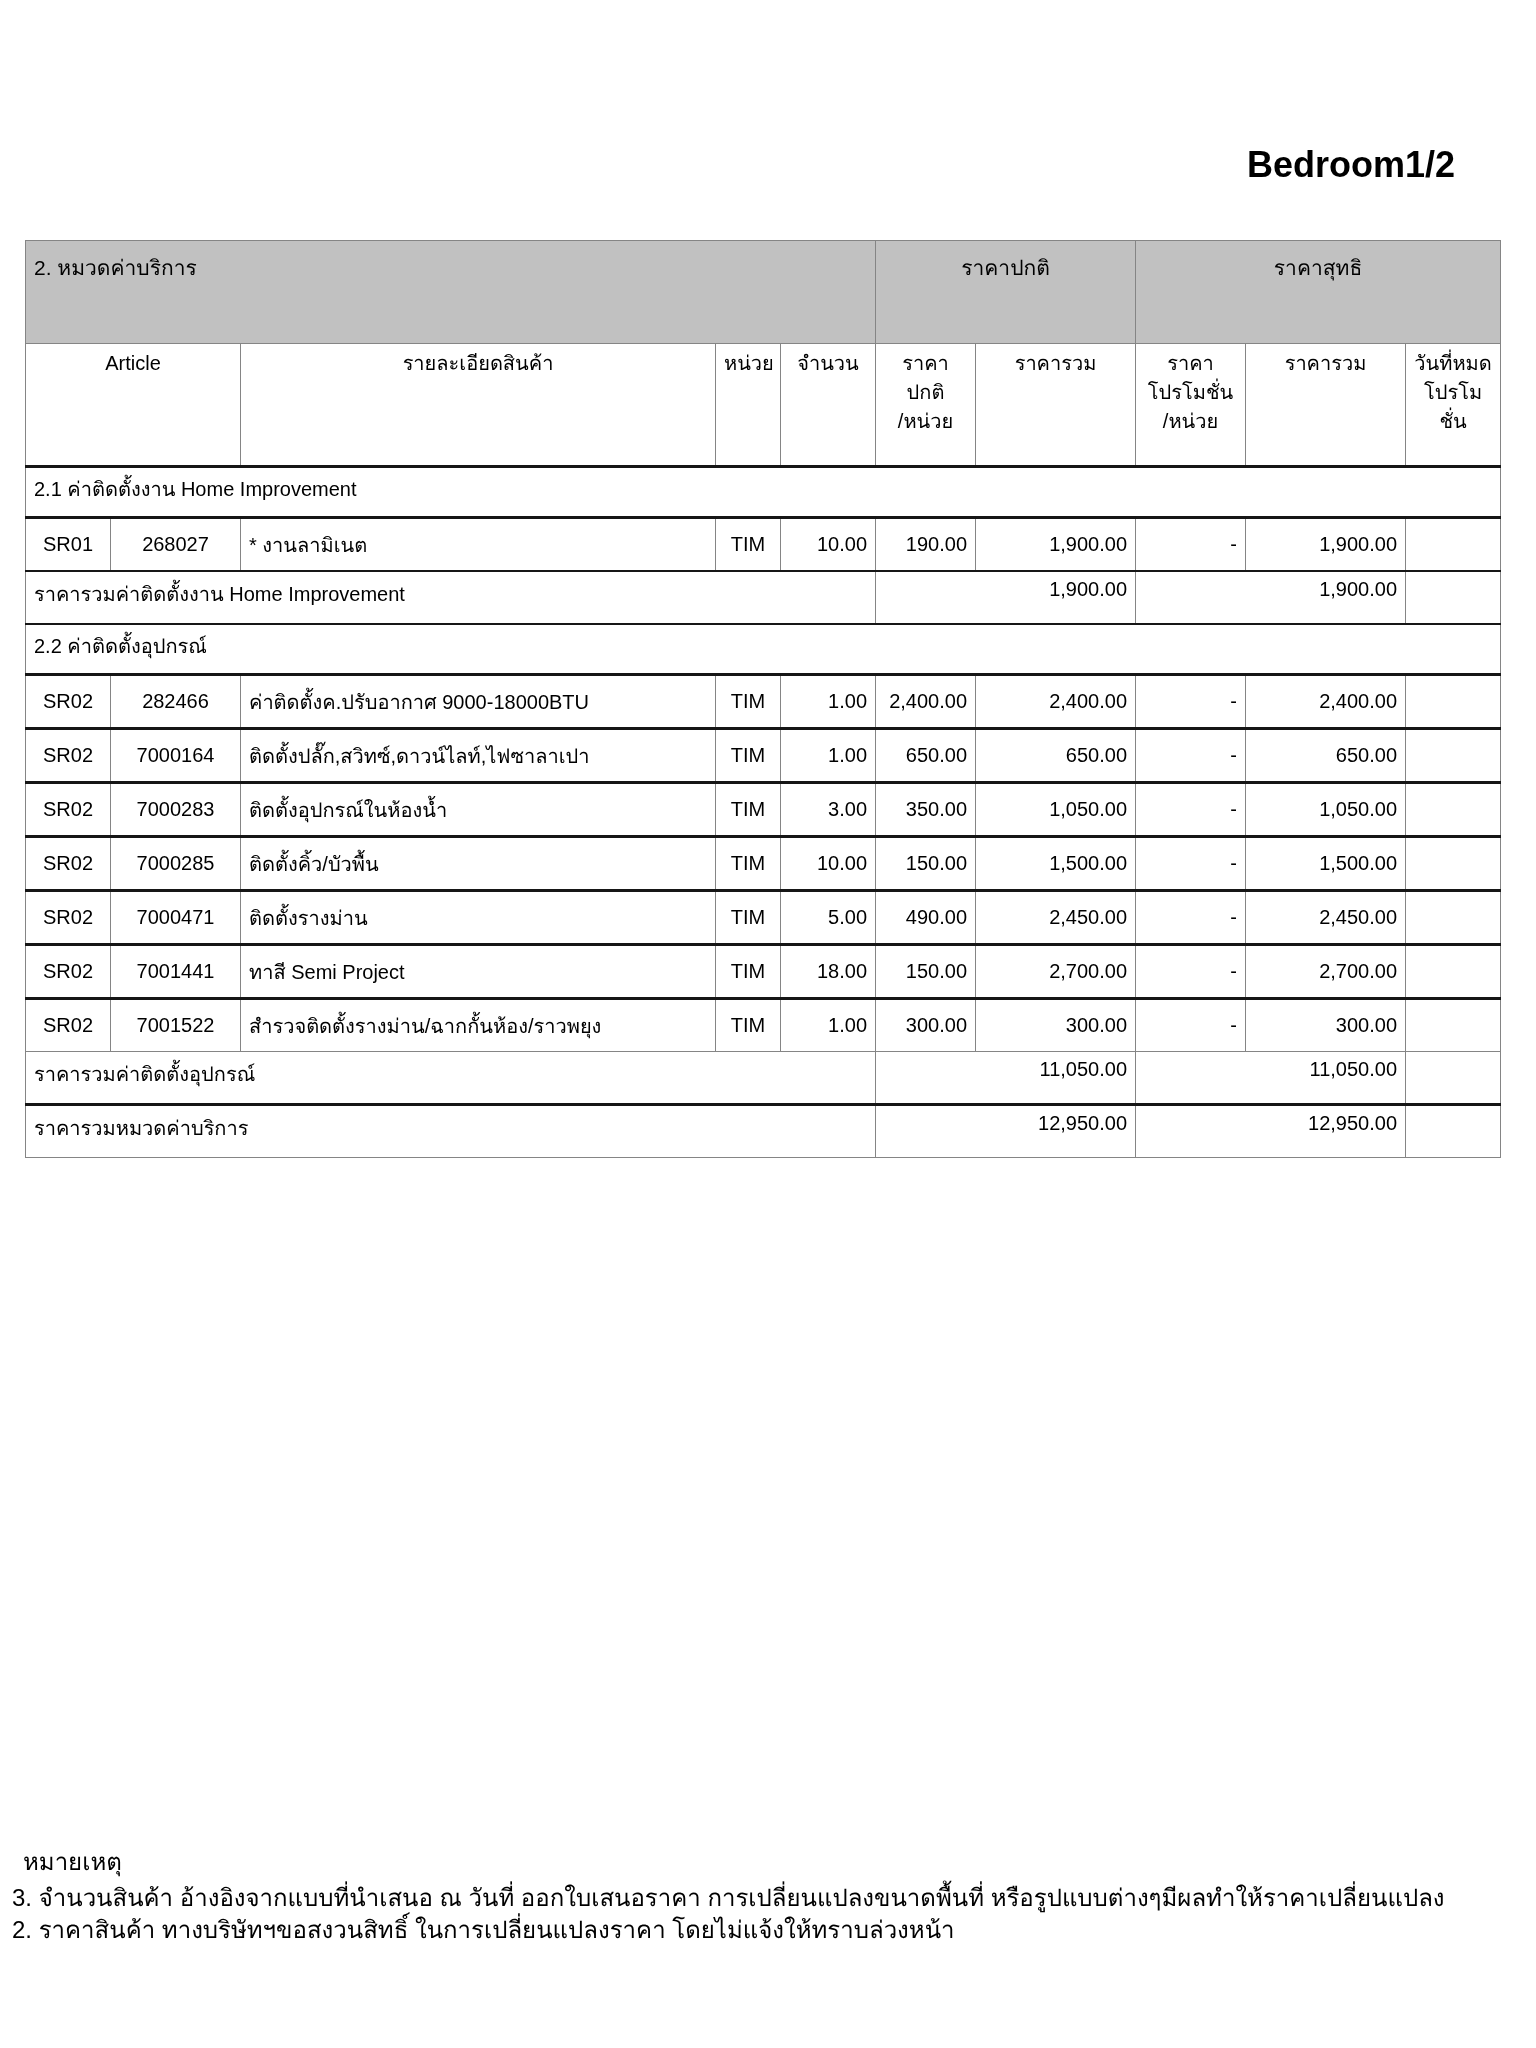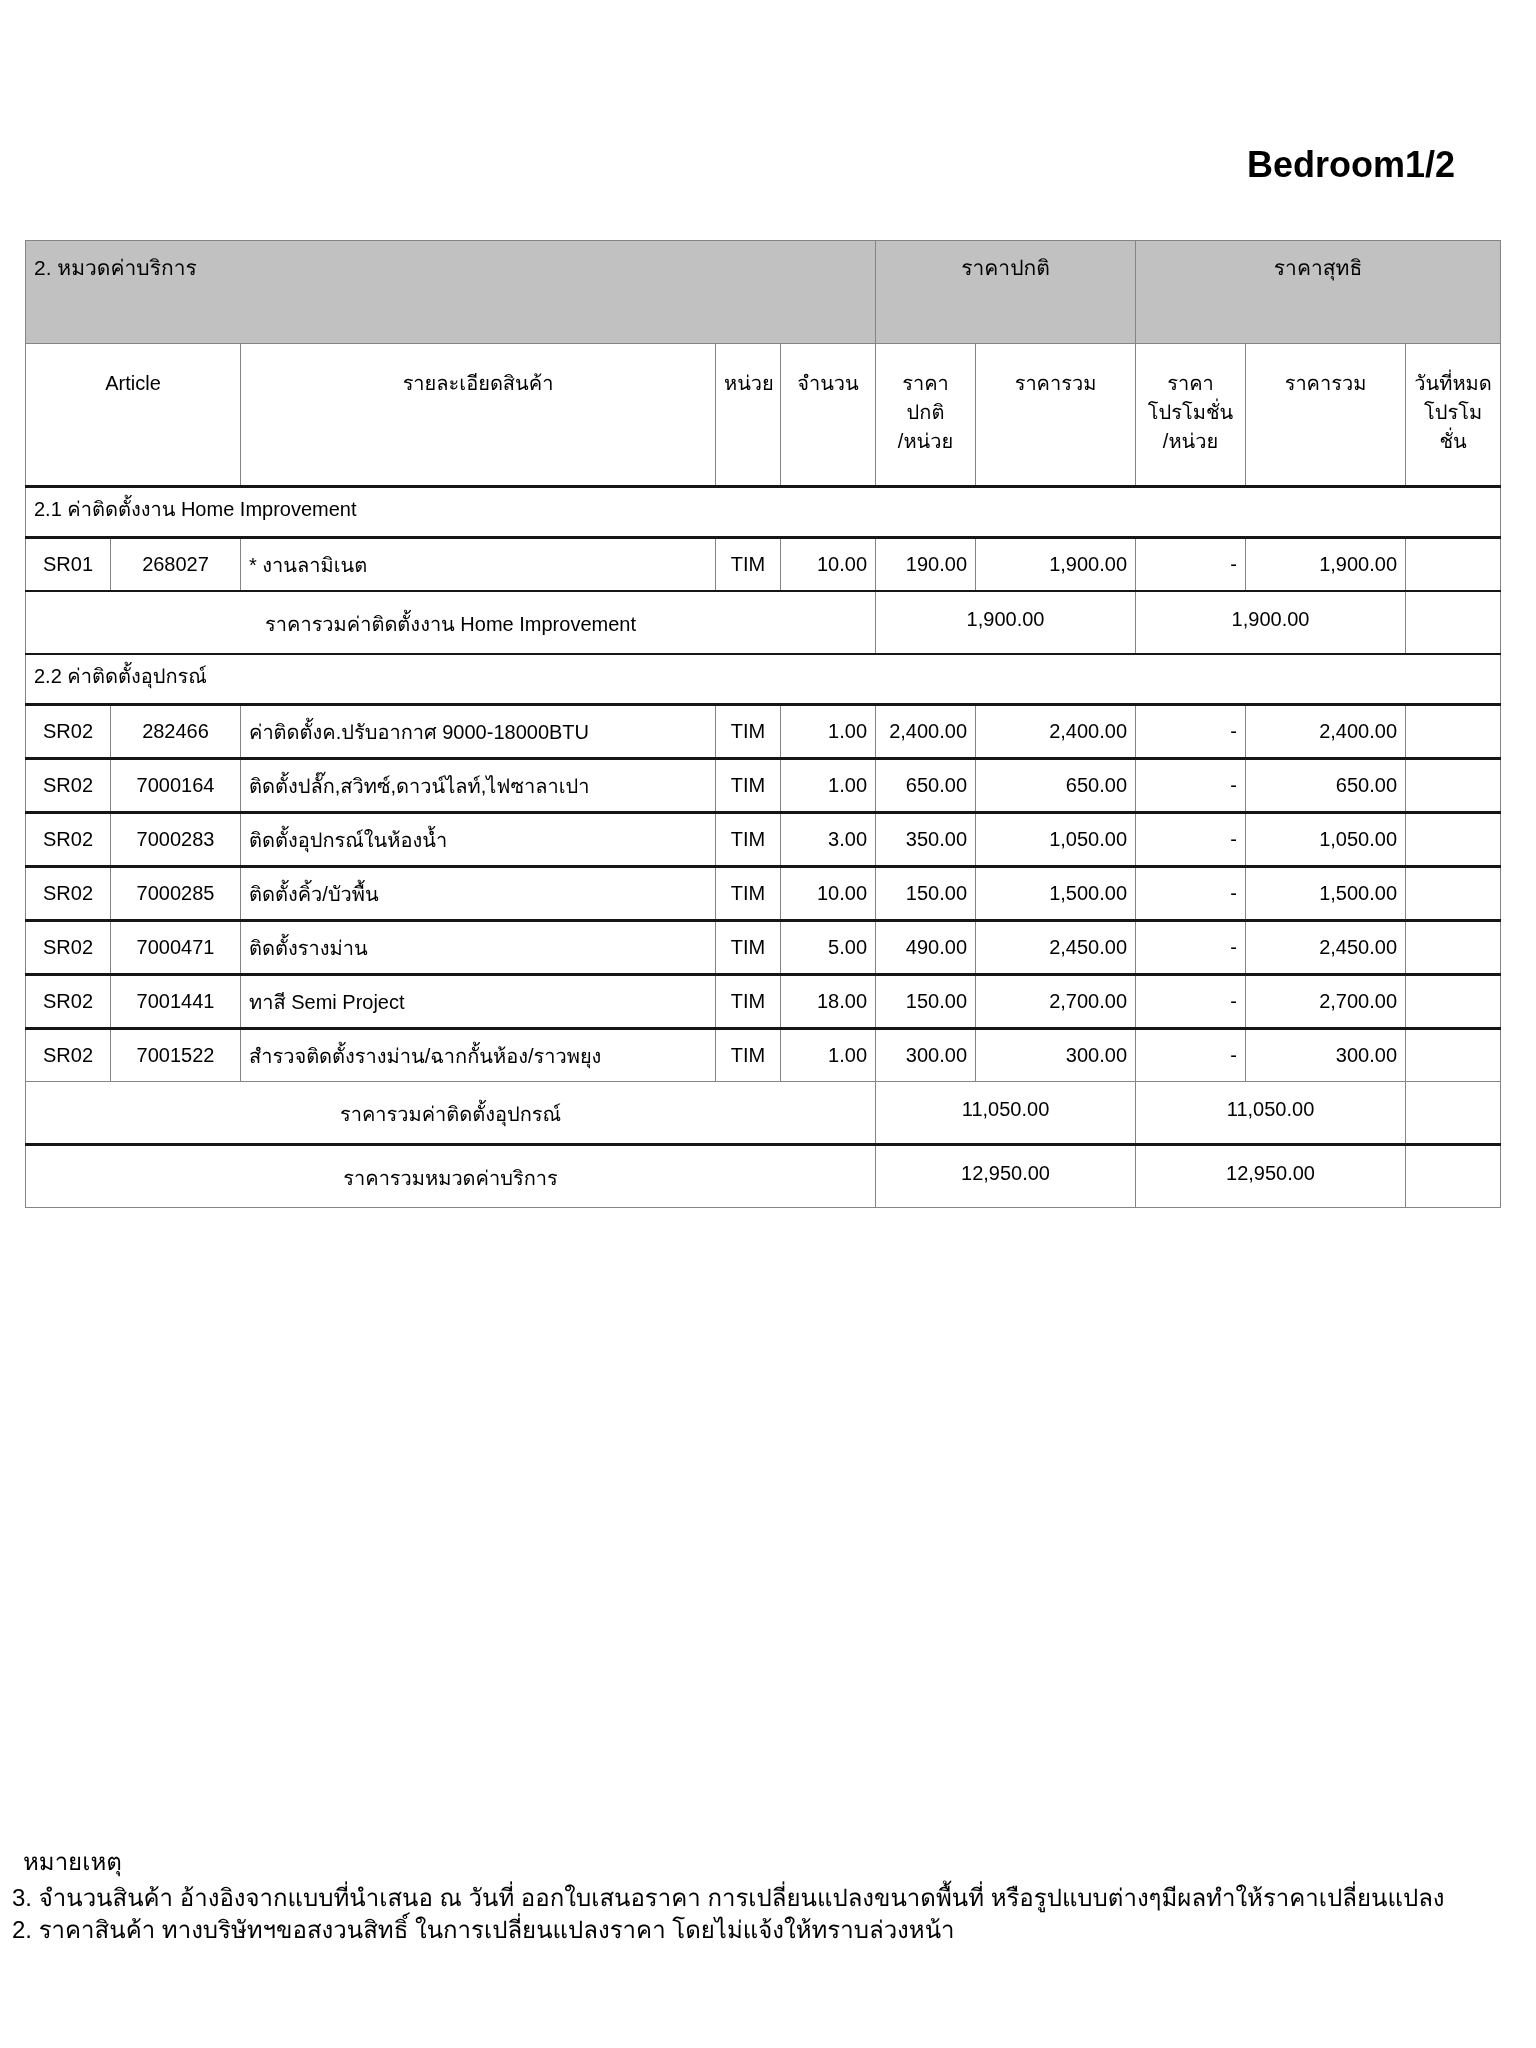--- a/index.html
+++ b/index.html
@@ -13,25 +13,25 @@
   }
   table.quote {
     position:absolute; left:25px; top:240px; width:1475px;
     border-collapse:collapse; table-layout:fixed;
   }
   table.quote td {
     border:1px solid #858585; font-size:20px; padding:0 8px; overflow:hidden;
   }
   .gray { background:#c1c1c1; }
   tr.h1 td { height:92px; vertical-align:top; padding-top:10px; font-size:21px; }
-  tr.h2 td { height:116px; vertical-align:top; padding-top:25px; text-align:center;
+  tr.h2 td { height:116px; vertical-align:top; padding-top:5px; text-align:center;
              white-space:pre-line; line-height:1.45; }
   tr.sec td  { height:43px; vertical-align:top; padding-top:5px; }
   tr.item td { height:51px; vertical-align:middle; }
-  tr.sub td  { height:45px; vertical-align:top; padding-top:16px;text-align:center; }
+  tr.sub td  { height:45px; vertical-align:top; padding-top:6px; }
   tr.grand td{ height:47px; vertical-align:top; padding-top:8px; }
   tr.bt3 td { border-top:3px solid #161616; }
   tr.bt2 td { border-top:2px solid #161616; }
   .left { text-align:left; }
   .ctr  { text-align:center; }
   .num  { text-align:right; padding-right:10px; font-size:19px; }
   .dash { text-align:right; padding-right:18px; font-size:19px; }
   .mono-code { font-size:19px; }
   .pad-l { padding-left:14px; }
   .pad-l2 { padding-left:16px; }

